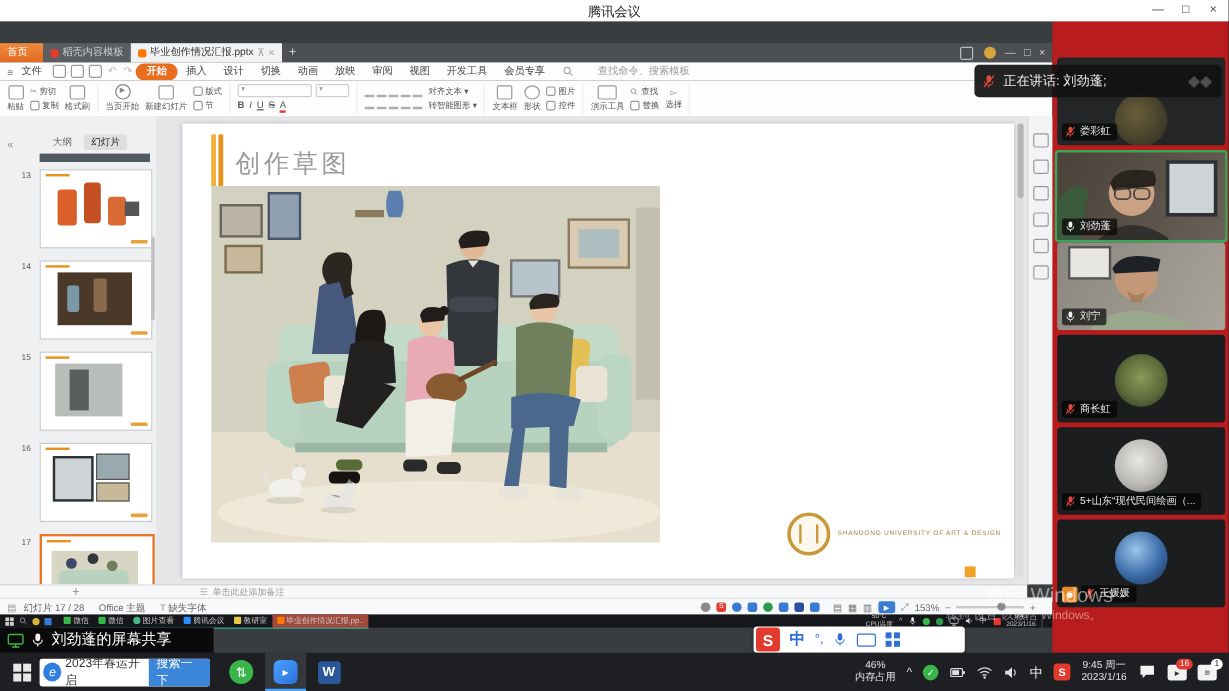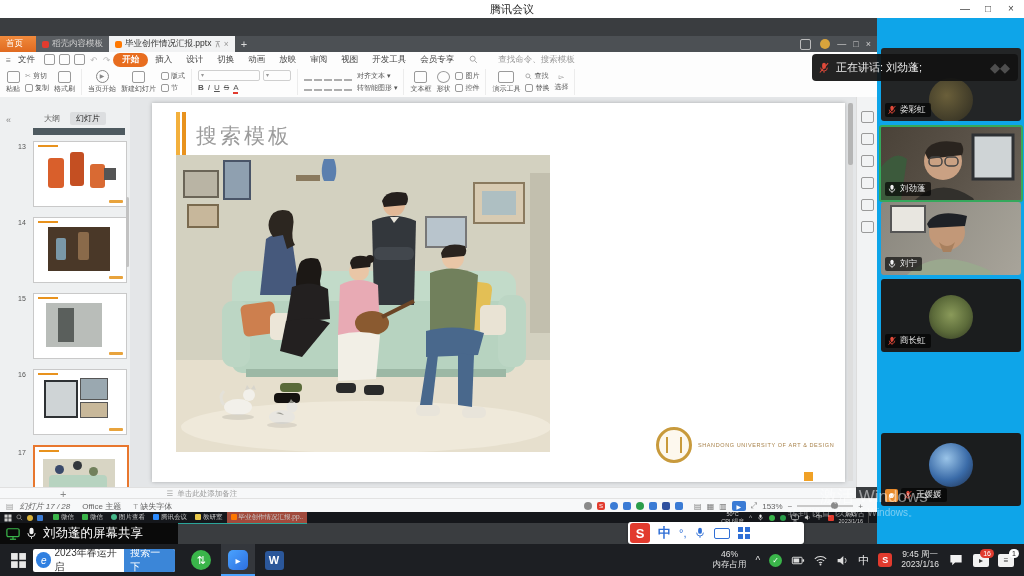--- a/index.html
+++ b/index.html
@@ -47,21 +47,21 @@
   .statusbar{left:0;top:498px;width:877px;height:14px;background:#f7f8f9;border-top:1px solid #e2e2e2;display:flex;align-items:center;font-size:8px;color:#666;}
   .dot{width:8px;height:8px;border-radius:2px;}
   
   .itb{left:0;top:512px;width:877px;height:11px;background:#15171b;display:flex;align-items:center;font-size:6.5px;color:#c9c9c9;}
   .itask{display:flex;align-items:center;gap:2px;height:11px;padding:0 4px;border-bottom:1px solid #2aa59a;}
   .itask.active{background:#a14a3c;}
   .iic{width:6px;height:6px;border-radius:1px;}
   .sharepill{left:0;top:523px;width:172px;height:21px;background:#0a0a0a;display:flex;align-items:center;gap:5px;padding-left:6px;color:#fff;font-size:12.5px;}
   .sogou{left:628px;top:522px;width:174px;height:22px;background:#fff;border-radius:3px;display:flex;align-items:center;gap:8px;padding-left:2px;box-shadow:0 1px 3px rgba(0,0,0,.4);}
   
-  .sidebar{left:877px;top:18px;width:147px;height:526px;background:#0ea5e9;}
+  .sidebar{left:877px;top:18px;width:147px;height:526px;background:#b91c1c;}
   .tile{position:absolute;left:4px;width:140px;height:73px;background:#1d1f21;border-radius:3px;overflow:hidden;}
   .tile.speaking{border:2px solid #35a85c;left:2px;width:140px;}
   .nameplate{position:absolute;left:4px;bottom:4px;display:flex;align-items:center;gap:3px;background:rgba(0,0,0,.65);border-radius:2px;padding:1px 5px 1px 2px;color:#e8e8e8;font-size:8.5px;max-width:126px;white-space:nowrap;overflow:hidden;}
   .avatarc{position:absolute;left:50%;top:26px;transform:translateX(-50%);width:44px;height:44px;border-radius:50%;}
   .banner{left:812px;top:54px;width:200px;height:27px;background:rgba(18,18,18,.93);border-radius:4px;display:flex;align-items:center;gap:6px;padding-left:6px;color:#ececec;font-size:11px;z-index:30;}
   .wm1{left:820px;top:485px;font-size:17px;color:rgba(255,255,255,.5);z-index:40;}
   .wm2{left:788px;top:506px;font-size:10px;color:rgba(255,255,255,.45);z-index:40;}
   
   .otb{left:0;top:544px;width:1024px;height:32px;background:#1d1f23;display:flex;align-items:center;z-index:50;}
   .searchbox{display:flex;align-items:center;width:142px;height:23px;background:#fff;border-radius:2px;overflow:hidden;margin-left:6px;}
@@ -362,21 +362,21 @@
     <span class="ab" style="left:54px;top:20px;width:9px;height:9px;border-radius:50%;background:#71805c;"></span>
   </div>
   <div class="ab" style="left:126px;top:100px;width:3px;height:70px;background:#c2c2c2;border-radius:2px;"></div>
 </div>
 
 <div class="ab slidearea"></div>
 <div class="ab slide"></div>
 
 <div class="ab" style="left:176px;top:112px;width:4px;height:44px;background:#f3b03c;"></div>
 <div class="ab" style="left:182px;top:112px;width:4px;height:44px;background:#e8921d;"></div>
-<div class="ab stitle" style="left:196px;top:122px;">搜索模板</div>
+<div class="ab stitle" style="left:196px;top:122px;">创作草图</div>
 
 <svg class="ab" style="left:176px;top:155px;" width="374" height="297" viewBox="0 0 374 297">
   <rect width="374" height="297" fill="#d3d1c0"></rect>
   <rect y="205" width="374" height="92" fill="#e6dfcd"></rect>
   <ellipse cx="190" cy="272" rx="185" ry="26" fill="#efe9da"></ellipse>
 
   <rect x="8" y="16" width="34" height="26" fill="#b9b4a4" stroke="#6b6557" stroke-width="2"></rect>
   <rect x="48" y="6" width="26" height="38" fill="#8fa0b0" stroke="#4a5568" stroke-width="2"></rect>
   <rect x="12" y="50" width="30" height="22" fill="#c7b79b" stroke="#7a6a4e" stroke-width="2"></rect>
   <path d="M148 4c-3 8-3 16 0 22h10c3-6 3-14 0-22z" fill="#5b7fae"></path>
@@ -470,21 +470,21 @@
 </div>
 
 <div class="ab notes">
   <span style="margin-left:60px;color:#888;font-size:11px;">+</span>
   <span style="margin-left:100px;color:#aaa;">☰</span>
   <span style="margin-left:4px;">单击此处添加备注</span>
 </div>
 
 <div class="ab statusbar">
   <span style="margin-left:6px;color:#999;">▤</span>
-  <span style="margin-left:6px;font-style:italic;">幻灯片 17 / 28</span>
+  <span style="margin-left:6px;">幻灯片 17 / 28</span>
   <span style="margin-left:12px;text-align:right;">Office 主题</span>
   <span style="margin-left:12px;color:#999;">T</span>
   <span style="margin-left:2px;">缺失字体</span>
   <div class="r" style="margin-left:auto;gap:5px;padding-right:14px;">
     <span class="dot" style="background:#8a8a8a;border-radius:50%;"></span>
     <span class="dot" style="background:#e23b2e;color:#fff;font-size:6px;text-align:center;line-height:8px;">S</span>
     <span class="dot" style="background:#3a7bd5;border-radius:50%;"></span>
     <span class="dot" style="background:#3a7bd5;"></span>
     <span class="dot" style="background:#2a9d4a;border-radius:50%;"></span>
     <span class="dot" style="background:#3a7bd5;"></span>
@@ -637,20 +637,29 @@
   <div class="tile" style="top:261px;background:#1b1d1e;">
     <div class="avatarc" style="top:16px;background:radial-gradient(circle at 50% 45%,#8a9а5a,#5c6b3a 55%,#2c3220);background:radial-gradient(circle at 50% 45%,#8a9a5a,#5c6b3a 55%,#2c3220);"></div>
     <div class="nameplate">
           <svg width="10" height="10" viewBox="0 0 16 16" class="mic-r">
             <use href="#i-micoff"></use>
           </svg>
           <span>商长虹</span>
         </div>
   </div>
 
+  <div class="tile" style="top:338px;background:#1b1d1e;">
+    <div class="avatarc" style="top:10px;background:radial-gradient(circle at 45% 40%,#e8e6e2,#b8b6b2 60%,#6a6866);"></div>
+    <div class="nameplate">
+          <svg width="10" height="10" viewBox="0 0 16 16" class="mic-r">
+            <use href="#i-micoff"></use>
+          </svg>
+          <span>5+山东“现代民间绘画（...</span>
+        </div>
+  </div>
 
   <div class="tile" style="top:415px;background:#1b1d1e;">
     <div class="avatarc" style="top:10px;background:radial-gradient(circle at 40% 35%,#9ac4e8,#3a6ba8 55%,#1c2c48);"></div>
     <span class="c" style="position:absolute;left:4px;bottom:4px;width:13px;height:13px;background:#e88a2a;border-radius:2px;color:#fff;font-size:8px;">☻</span>
     <div class="nameplate" style="left:20px;">
           <svg width="10" height="10" viewBox="0 0 16 16" class="mic-r">
             <use href="#i-micoff"></use>
           </svg>
           <span>王媛媛</span>
         </div>

